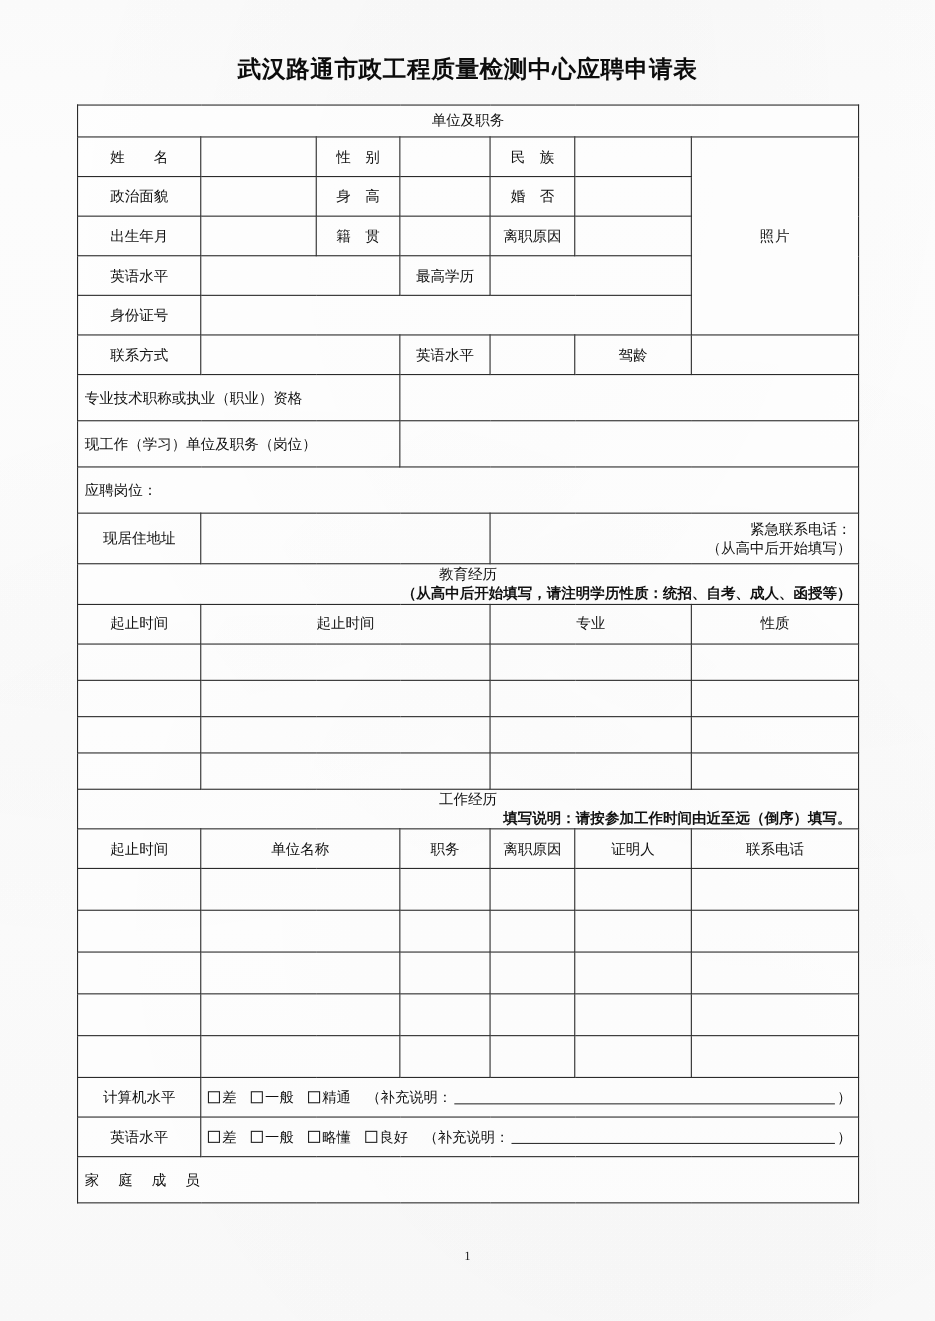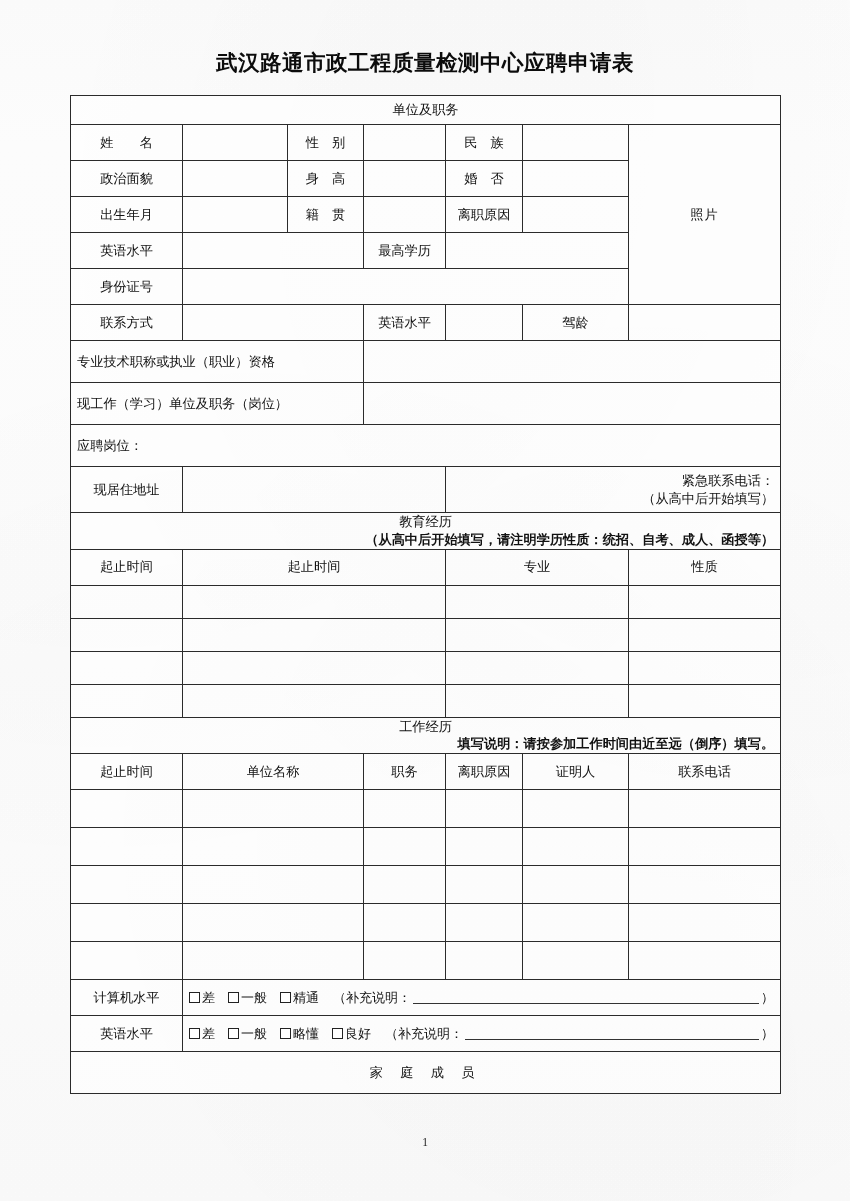--- a/index.html
+++ b/index.html
@@ -88,21 +88,21 @@
     font-size:13px;
     margin-left:20px;
   }
   .addr-cell span{ display:block; }
 
   .photo{
     text-align:center;
     font-size:13.5px;
     letter-spacing:1px;
   }
-  .fam{ letter-spacing:7px; font-size:14px; text-align:center; }
+  .fam{ letter-spacing:7px; font-size:14px; text-align:left; }
 
   .skill-opts{
     display:flex;align-items:center;
     font-size:13px;white-space:nowrap;
     gap:0;
   }
   .opt{ margin-right:13px; display:inline-flex; align-items:center; }
   .cbx{
     display:inline-block;width:9px;height:9px;
     border:1px solid #222;margin-right:2px;

